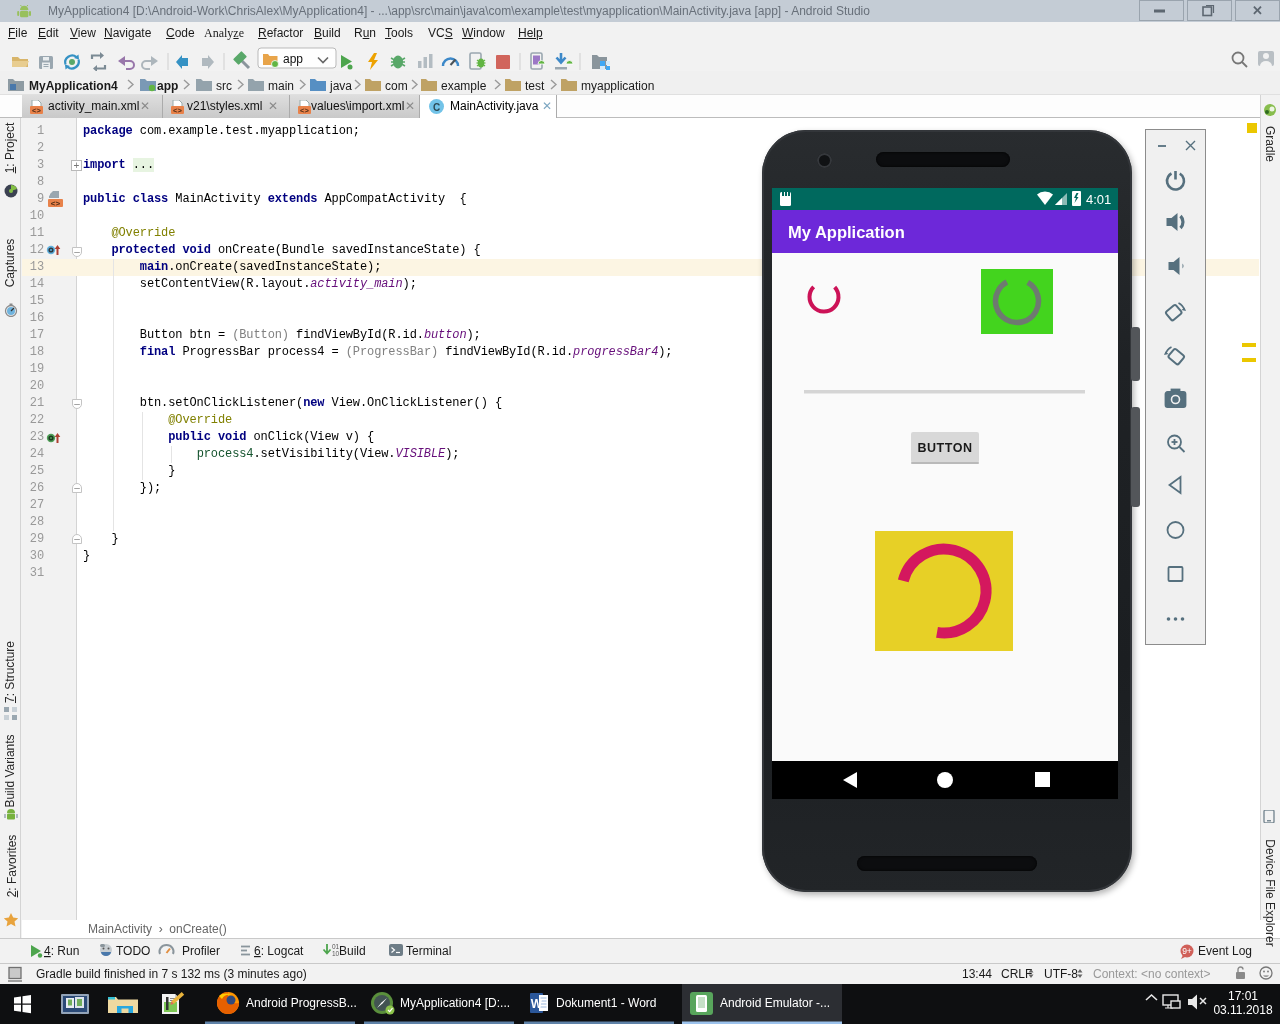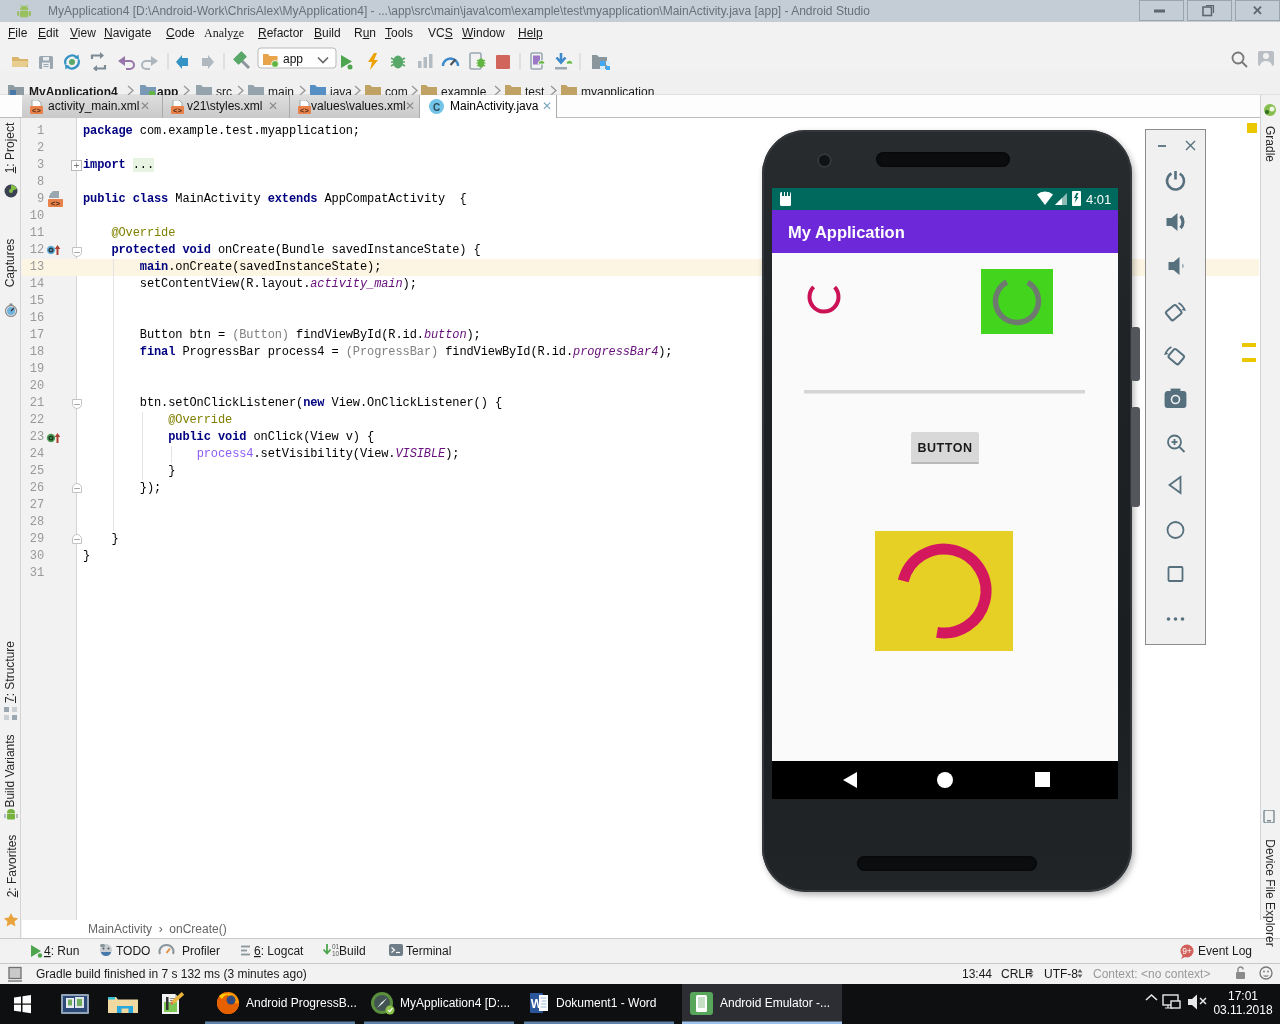--- a/index.html
+++ b/index.html
@@ -3,21 +3,21 @@
 <meta charset="utf-8">
 <style>
   * { margin:0; padding:0; box-sizing:border-box; }
   html,body { width:1280px; height:1024px; overflow:hidden; font-family:"Liberation Sans",sans-serif; }
   body { position:relative; background:#f2f2f2; }
   .abs { position:absolute; }
   .mono { font-family:"Liberation Mono",monospace; font-size:12px; line-height:17px; white-space:pre; letter-spacing:-0.1px; }
   .kw { color:#000080; font-weight:bold; }
   .ann { color:#808000; }
   .fld { color:#660E7A; font-style:italic; }
-  .pur { color:#8b5cf6; }
+  .pur { color:#14532d; }
   .gry { color:#808080; }
   svg { display:block; }
 </style>
 </head>
 <body>
 
 <div class="abs" style="left:0;top:0;width:1280px;height:22px;background:#c4ccd5;"></div>
 <div class="abs" id="asicon" style="left:14px;top:4px;width:20px;height:15px;">
 <svg width="20" height="15">
       <path d="M6 6 a4.2 4.2 0 0 1 8.4 0 z" fill="#98c05c"></path>
@@ -151,21 +151,21 @@
 
   <circle cx="1238" cy="13" r="5.5" fill="none" stroke="#777" stroke-width="1.8"></circle>
       <line x1="1242" y1="17" x2="1247" y2="22" stroke="#777" stroke-width="1.8"></line>
   <rect x="1258" y="6" width="16" height="15" rx="2" fill="#b9bfc4"></rect>
       <circle cx="1266" cy="11" r="3" fill="#f2f2f2"></circle>
       <path d="M1260 21 a6 5 0 0 1 12 0 z" fill="#f2f2f2"></path>
 </svg>
 </div>
 
 <div class="abs" style="left:0;top:71px;width:1280px;height:24px;background:#f0f0f0;border-bottom:1px solid #e0e0e0;"></div>
-<div class="abs" id="navbar" style="left:0;top:71px;width:1280px;height:24px;margin-top:6px;">
+<div class="abs" id="navbar" style="left:0;top:71px;width:1280px;height:24px;">
 <svg width="1280" height="24">
   <g font-family="Liberation Sans" font-size="12" fill="#1a1a1a">
   <path d="M8 8 h5 l2 2 h9 v10 h-16 z" fill="#8e9ba3"></path>
         <rect x="10" y="13" width="6" height="6" fill="#4978ab"></rect>
   <text x="29" y="19" font-weight="bold">MyApplication4</text>
   <path d="M128 9 l5 4.5 -5 4.5" fill="none" stroke="#9a9a9a" stroke-width="1.4"></path>
   <path d="M140 8 h5 l2 2 h9 v10 h-16 z" fill="#7a99b5"></path>
         <circle cx="152" cy="17" r="3.2" fill="#62b543"></circle>
   <text x="157" y="19" font-weight="bold">app</text>
   <path d="M184 9 l5 4.5 -5 4.5" fill="none" stroke="#9a9a9a" stroke-width="1.4"></path>
@@ -223,21 +223,21 @@
       <div class="x" style="left:105px;">✕</div>
   </div>
   <div class="tab" style="left:268px;width:130px;">
     <div style="position:absolute;left:8px;top:5px;">
         <svg width="13" height="14">
           <path d="M2 0 h6 l3 3 v4 h-9 z" fill="#fff" stroke="#9aa"></path>
           <rect x="0" y="6" width="13" height="8" rx="1" fill="#e8824a"></rect>
           <text x="6.5" y="12.5" font-size="7.5" font-weight="bold" fill="#4c2c16" text-anchor="middle">&lt;&gt;</text>
         </svg>
       </div>
-    <div class="lbl" style="left:21px;">values\values.xml</div>
+    <div class="lbl" style="left:21px;">values\import.xml</div>
       <div class="x" style="left:115px;">✕</div>
   </div>
   <div class="tab" style="left:398px;width:137px;background:#ffffff;border-right:1px solid #ababab;height:24px;">
     <div style="position:absolute;left:9px;top:4px;">
         <svg width="15" height="15">
           <circle cx="7.5" cy="7.5" r="7.5" fill="#72c3e8"></circle>
           <text x="7.5" y="11.5" font-size="10" font-weight="bold" fill="#2d4a56" text-anchor="middle">C</text>
         </svg>
       </div>
     <div class="lbl" style="left:30px;color:#000;">MainActivity.java</div>

